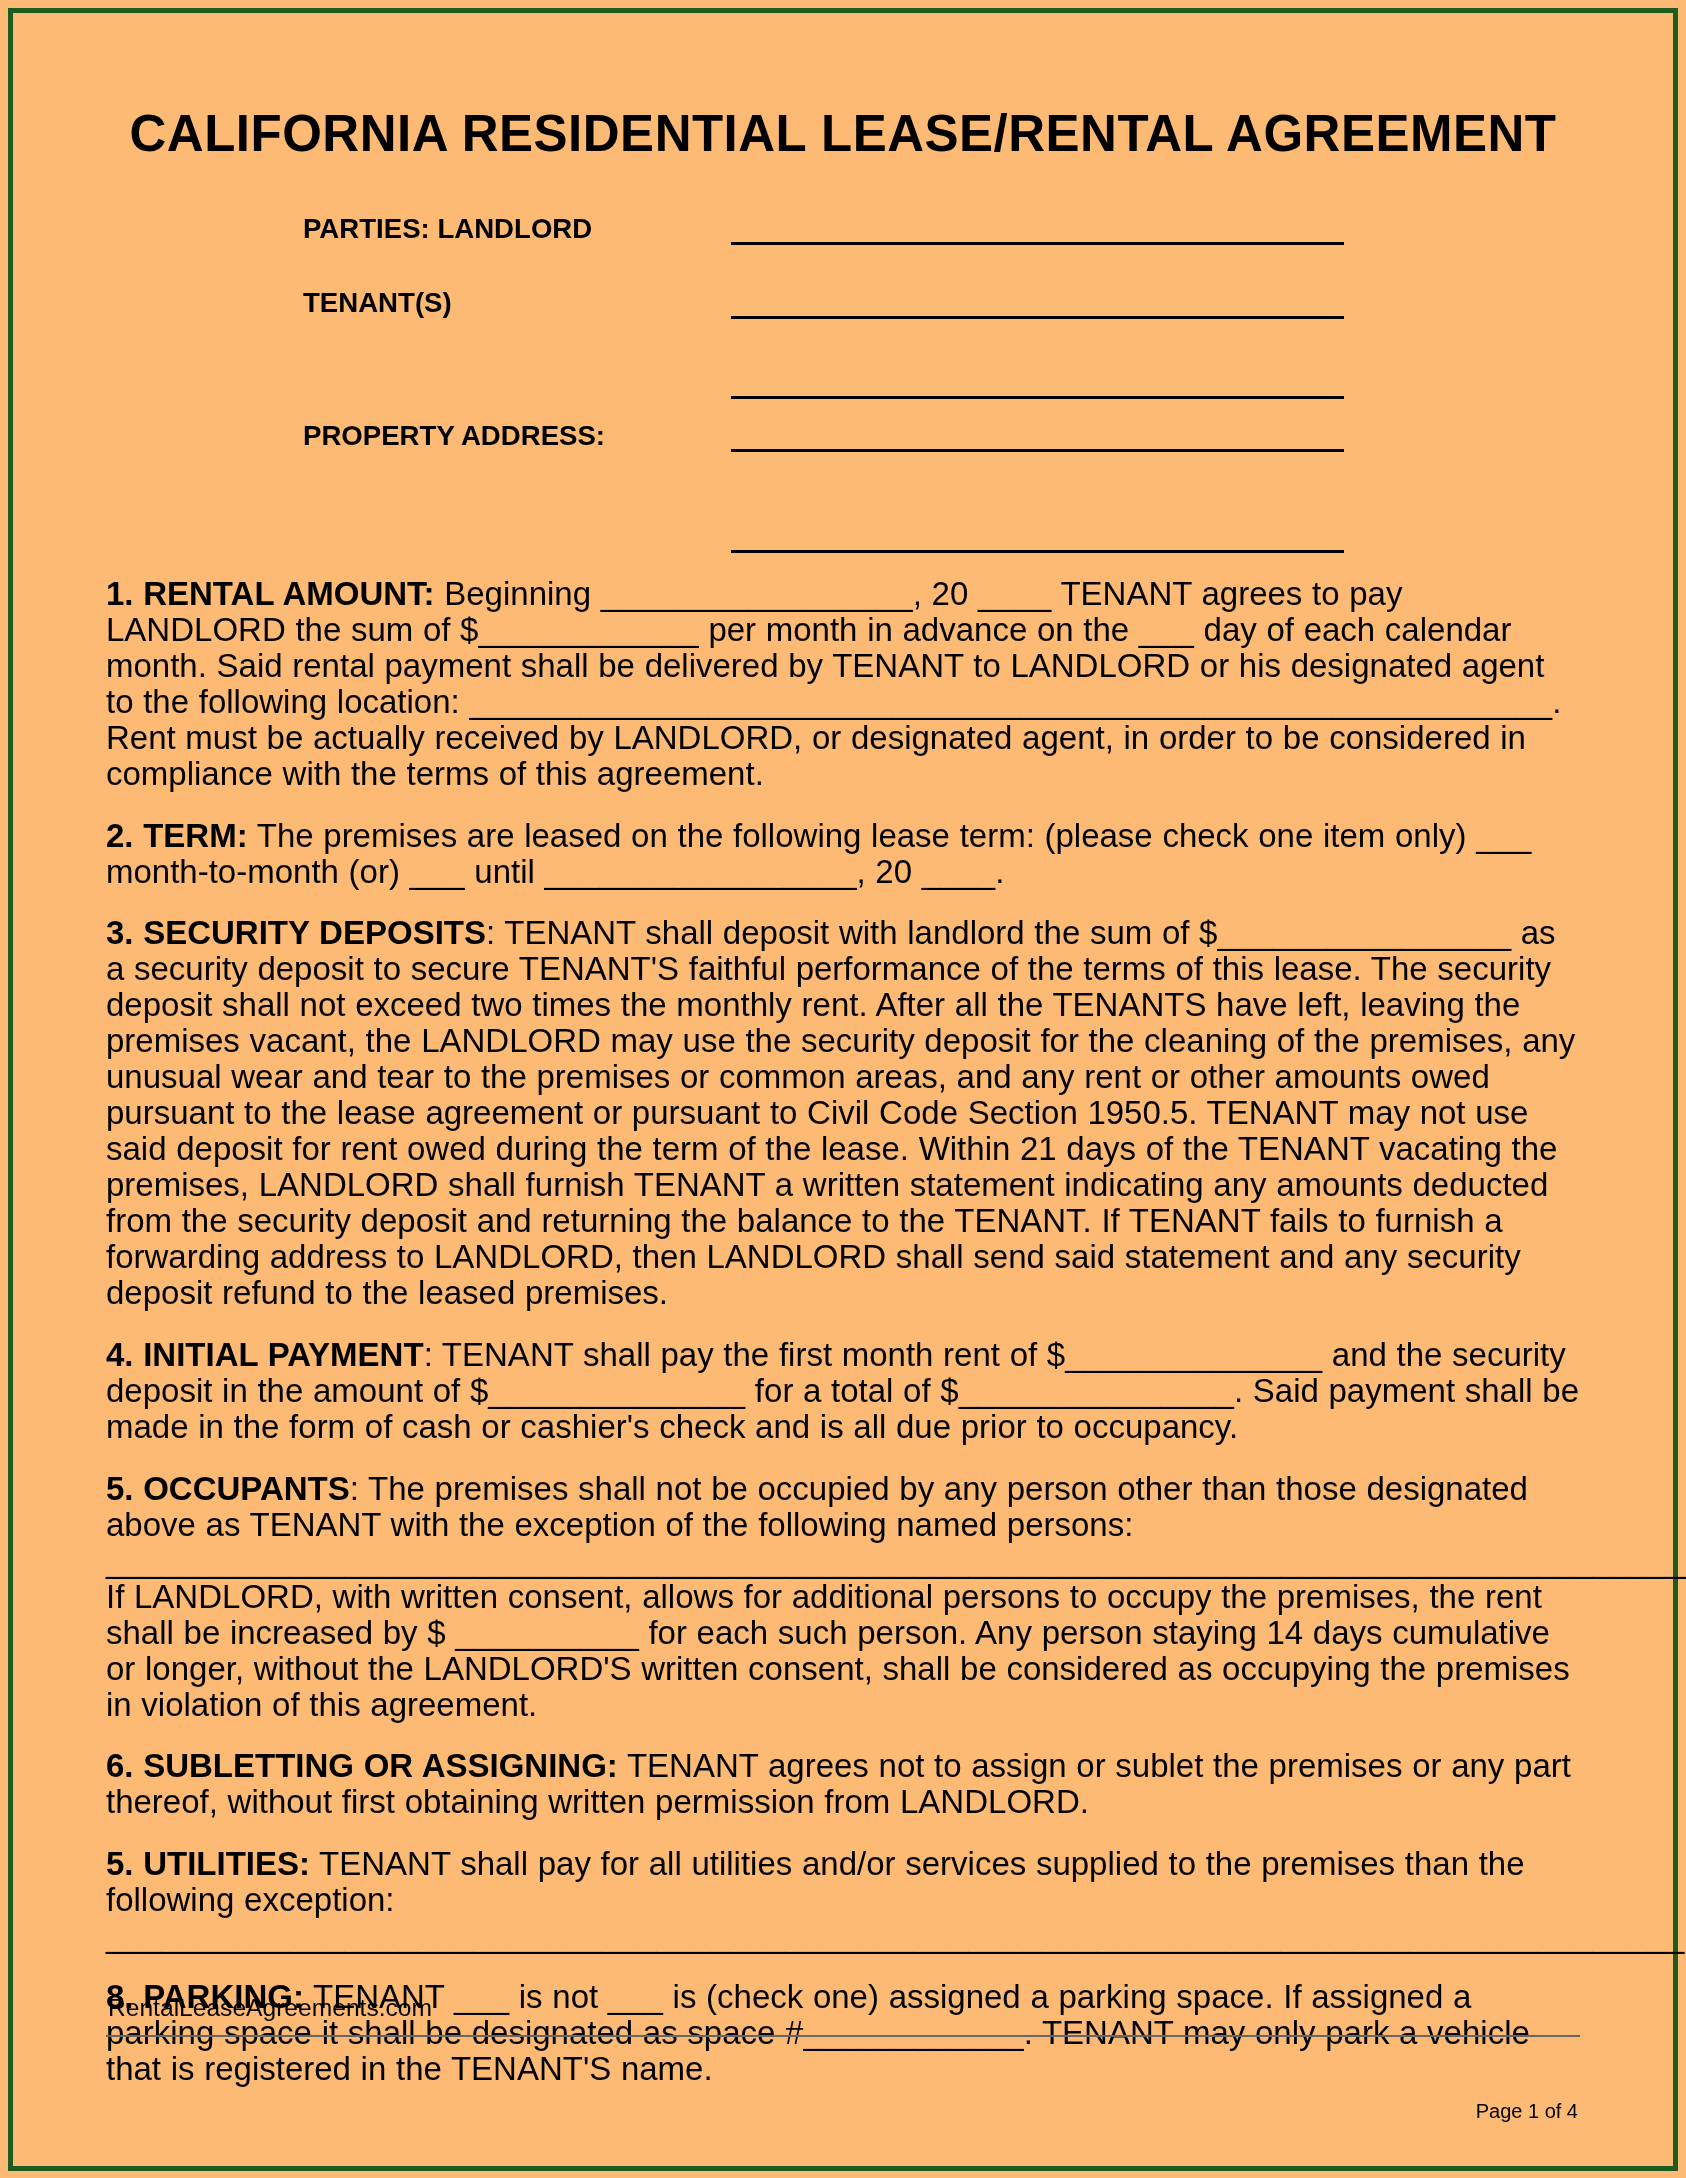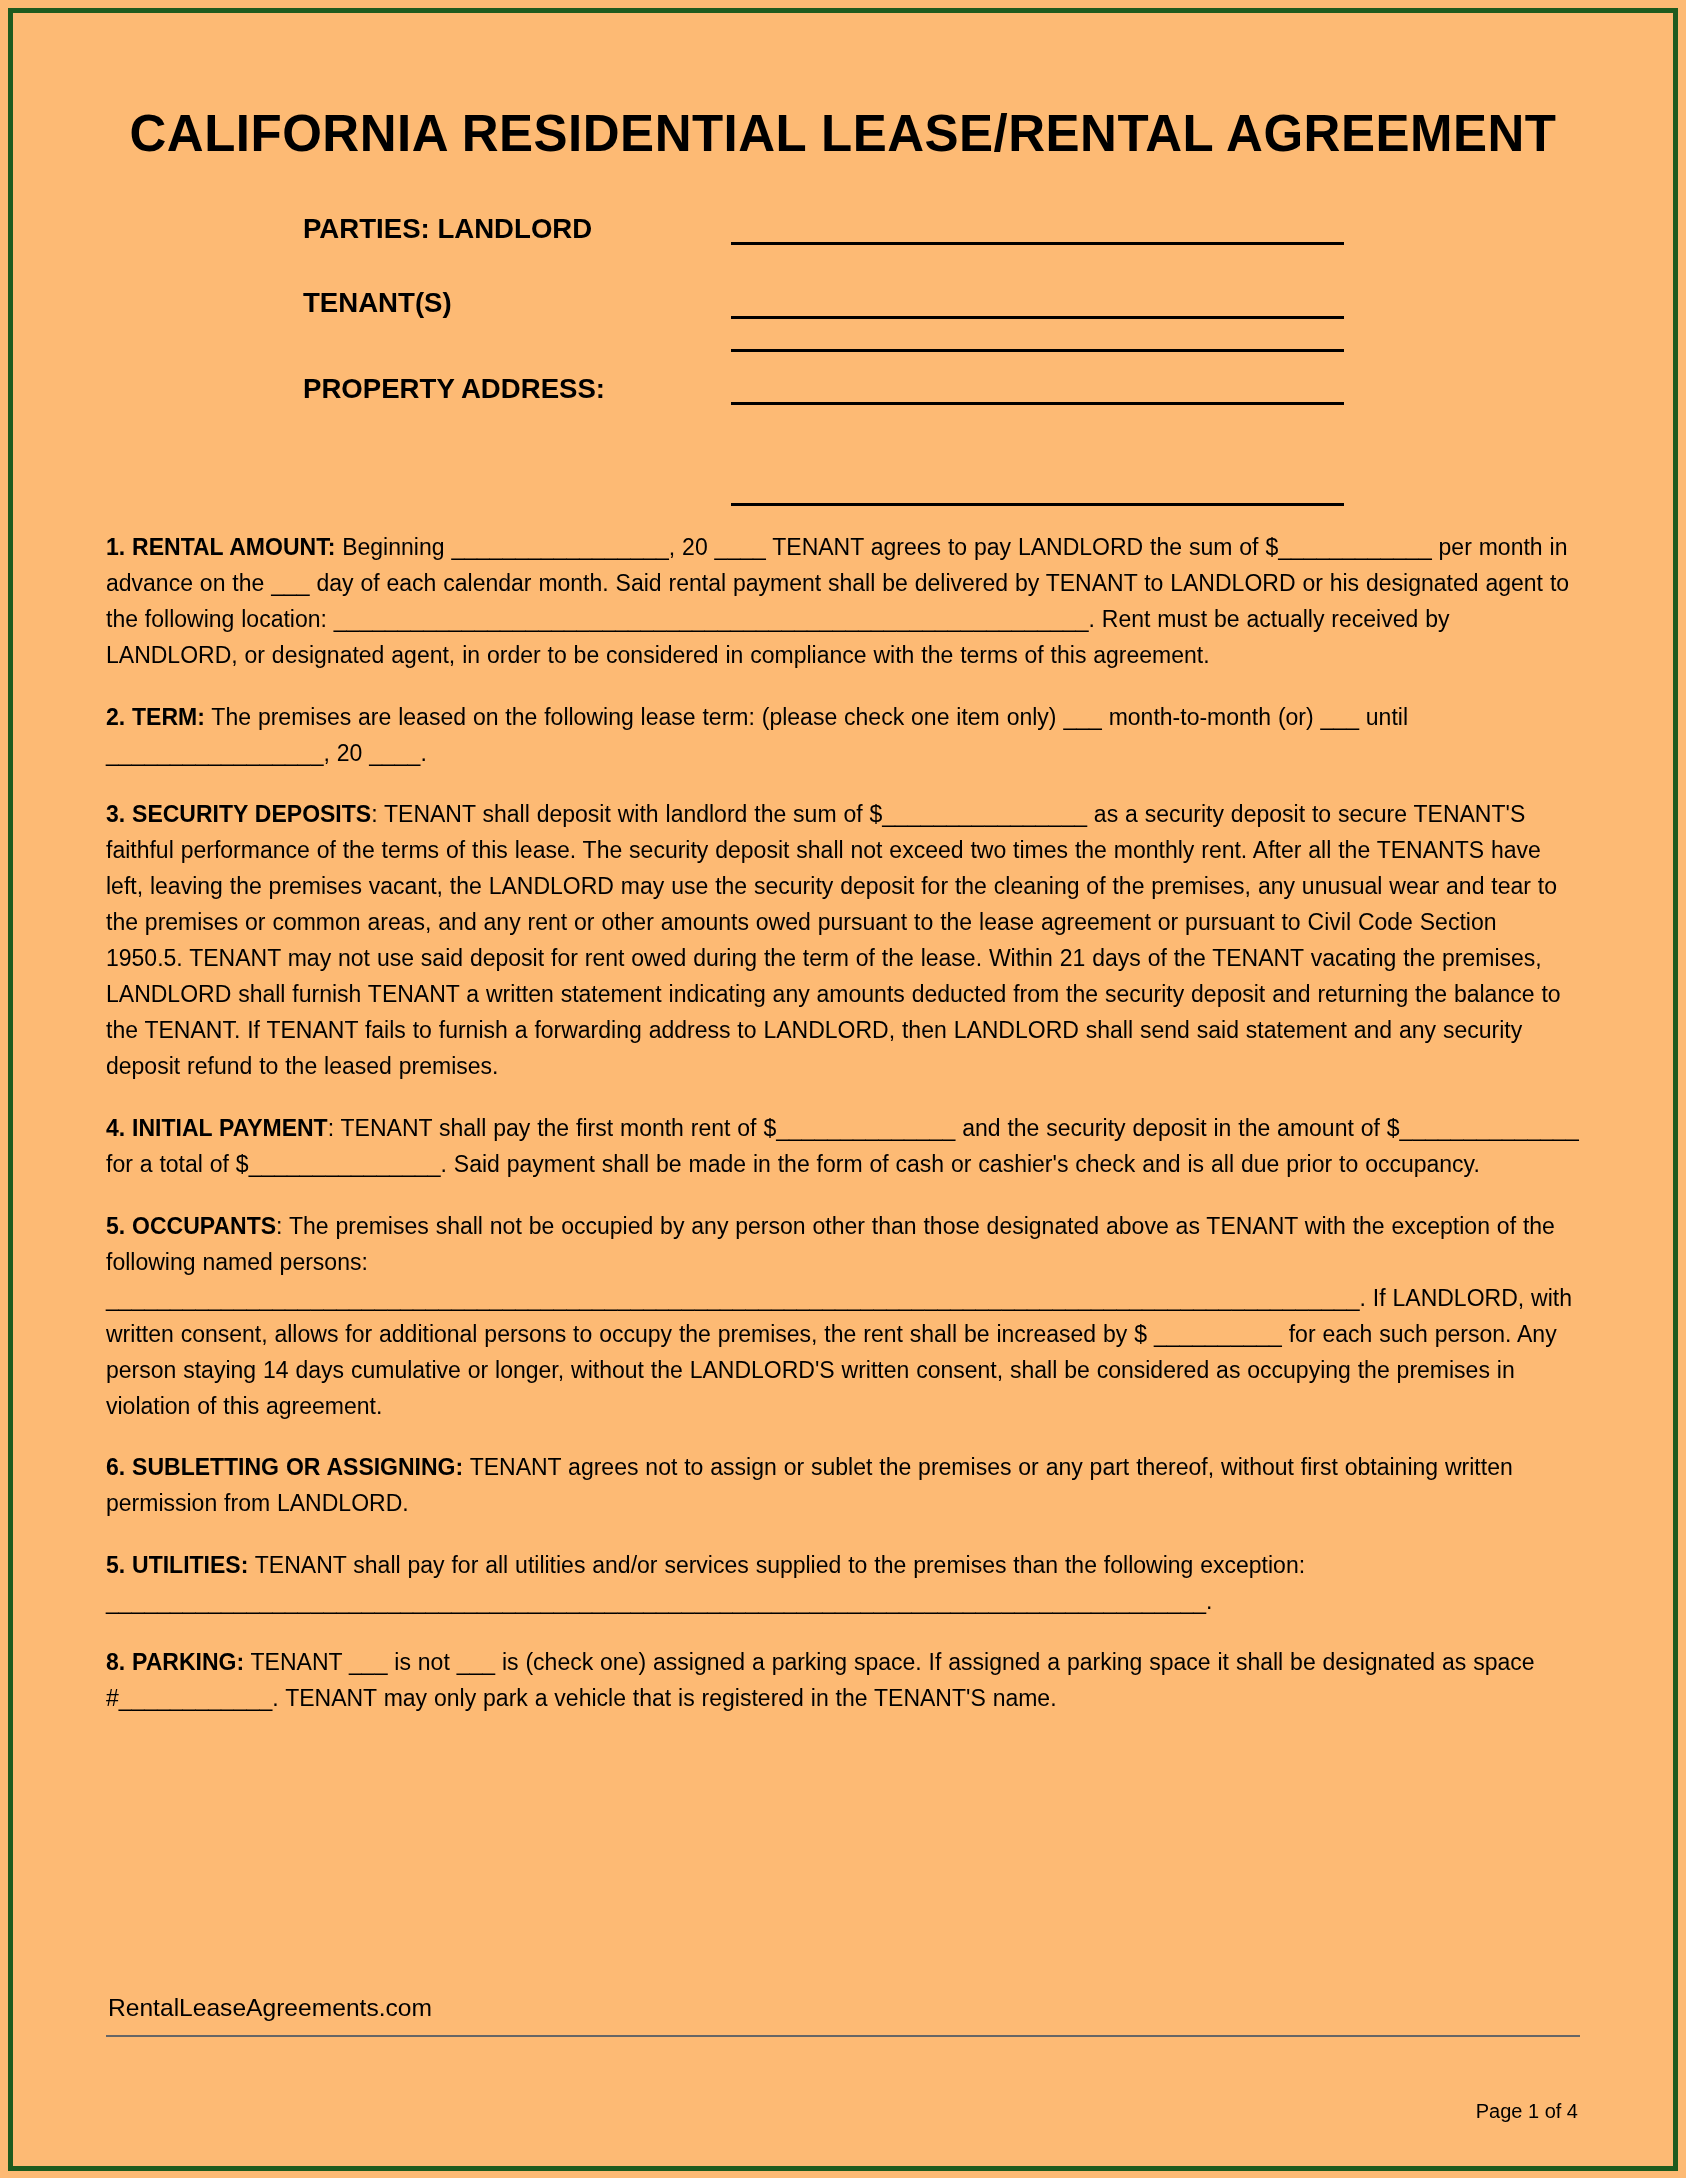--- a/index.html
+++ b/index.html
@@ -35,41 +35,41 @@
   }
   .header-fields { }
   .hrow {
     display: flex;
     align-items: flex-end;
     height: 33px;
     padding-left: 197px;
     gap: 36px;
   }
   .hrow.r1 { margin-bottom: 41px; }
-  .hrow.r2 { }
+  .hrow.r2 { margin-bottom: 47px; }
   .hrow.r3 { margin-bottom: 19.7px; }
   .hrow.r4 { margin-bottom: 68px; }
   .hlabel {
     display: inline-block;
     width: 392px;
     font-size: 27.6px;
     font-weight: bold;
     line-height: 33px;
     white-space: nowrap;
   }
   .hline {
     display: inline-block;
     width: 613px;
     height: 33px;
     border-bottom: 3px solid #000;
   }
   .sections { margin-top: 23.6px; }
   p.sec {
     margin: 0 0 25.6px 0;
-    font-size: 23px;
+    font-size: 33px;
     line-height: 36px;
     text-align: left;
     word-spacing: 0.5px;
   }
   p.sec .sl { font-weight: bold; }
   .footer-rule {
     position: absolute;
     left: 106px;
     right: 106px;
     top: 2035px;

